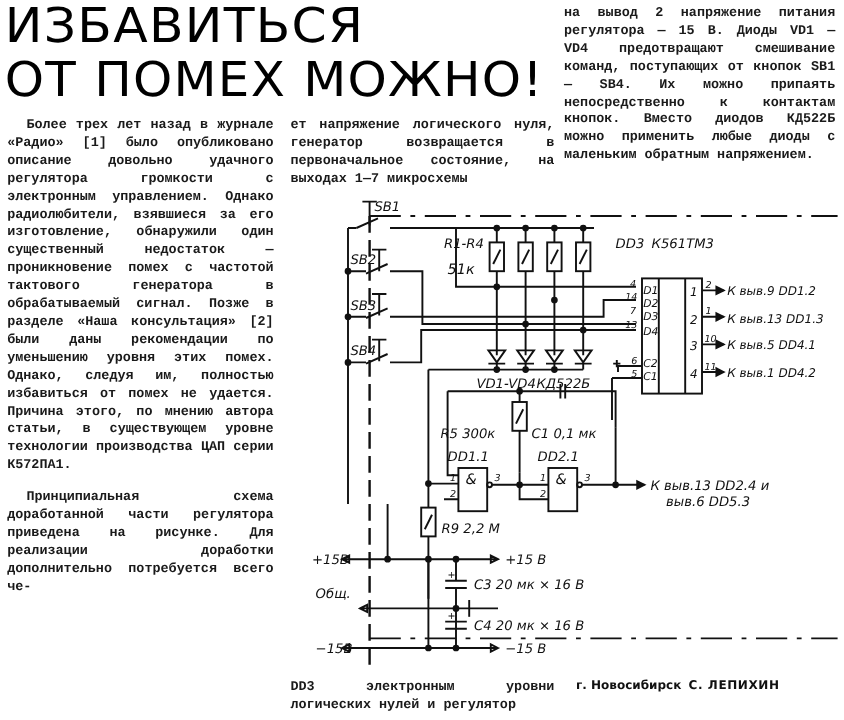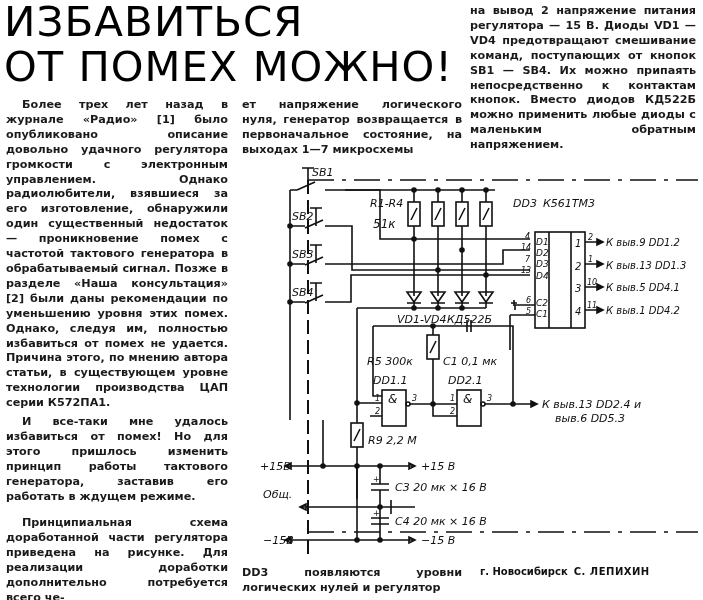--- a/index.html
+++ b/index.html
@@ -1,54 +1,53 @@
 <!DOCTYPE html>
 <html><head>
 <meta charset="utf-8">
 <style>
   html, body { margin:0; padding:0; background:#fff; }
   body { width:703px; height:600px; position:relative; overflow:hidden; color:#111; font-family:"DejaVu Sans", sans-serif; }
   .title { position:absolute; left:4px; font-family:"DejaVu Sans", sans-serif; font-weight:normal; color:#000; letter-spacing:1px; line-height:1; white-space:nowrap; }
   #t1 { top:2px; font-size:40px; transform:scaleX(1.05); transform-origin:left; }
   #t2 { top:47px; font-size:40px; transform:scaleX(1.04); transform-origin:left; }
-  .col { position:absolute; font-size:11.2px; line-height:14.9px; font-weight:bold; text-align:justify; color:#1a1a1a; }
+  .col { position:absolute; font-size:11.2px; line-height:14.9px; font-weight:bold; text-align:justify; color:#1a1a1a;font-family:Liberation Mono, monospace; }
   .col p { margin:0; text-indent:16px; }
   .col p.noind { text-indent:0; }
   .col p + p { margin-top:4px; }
   #col1 { left:6px; top:98px; width:222px; }
   #col2 { left:242px; top:98px; width:220px; }
   #col3 { left:470px; top:4px; width:226px; }
   #col2b { left:242px; top:566px; width:220px; }
   #sig { position:absolute; left:480px; top:566px; font-size:10px; font-weight:bold; white-space:nowrap; }
   #sig .author { font-weight:900; margin-left:6px; letter-spacing:0.5px; }
   svg#schem { position:absolute; left:235px; top:160px; width:468px; height:400px; }
   svg text { font-family:"DejaVu Sans", sans-serif; font-style:italic; fill:#111; }
 </style>
 </head>
 <body>
 
 <div class="title" id="t1">ИЗБАВИТЬСЯ</div>
 <div class="title" id="t2">ОТ ПОМЕХ МОЖНО!</div>
 
 <div class="col" id="col1">
   <p>Более трех лет назад в журнале «Радио» [1] было опубликовано описание довольно удачного регулятора громкости с электронным управлением. Однако радиолюбители, взявшиеся за его изготовление, обнаружили один существенный недостаток — проникновение помех с частотой тактового генератора в обрабатываемый сигнал. Позже в разделе «Наша консультация» [2] были даны рекомендации по уменьшению уровня этих помех. Однако, следуя им, полностью избавиться от помех не удается. Причина этого, по мнению автора статьи, в существующем уровне технологии производства ЦАП серии К572ПА1.</p>
-  <p>И все-таки мне удалось избавиться от помех! Но для этого пришлось изменить принцип работы тактового генератора, заставив его работать в ждущем режиме.</p>
   <p style="margin-top:12px">Принципиальная схема доработанной части регулятора приведена на рисунке. Для реализации доработки дополнительно потребуется всего че-</p>
 </div>
 
 <div class="col" id="col2">
   <p class="noind">ет напряжение логического нуля, генератор возвращается в первоначальное состояние, на выходах 1—7 микросхемы</p>
 </div>
 
 <div class="col" id="col3">
   <p class="noind">на вывод 2 напряжение питания регулятора — 15 В. Диоды VD1 — VD4 предотвращают смешивание команд, поступающих от кнопок SB1 — SB4. Их можно припаять непосредственно к контактам кнопок. Вместо диодов КД522Б можно применить любые диоды с маленьким обратным напряжением.</p>
 </div>
 
 <div class="col" id="col2b">
-  <p class="noind">DD3 появляются уровни логических нулей и регулятор</p>
+  <p class="noind">DD3 электронным уровни логических нулей и регулятор</p>
 </div>
 
 <div id="sig">
   <span>г. Новосибирск</span><span class="author">С. ЛЕПИХИН</span>
 </div>
 
 <svg id="schem" viewBox="0 0 468 400" stroke="#111" stroke-width="1.6" fill="none">
 
   <g>
     <path d="M67 8 h12 M73 8 v20 M80 22 l-18 8"></path>

